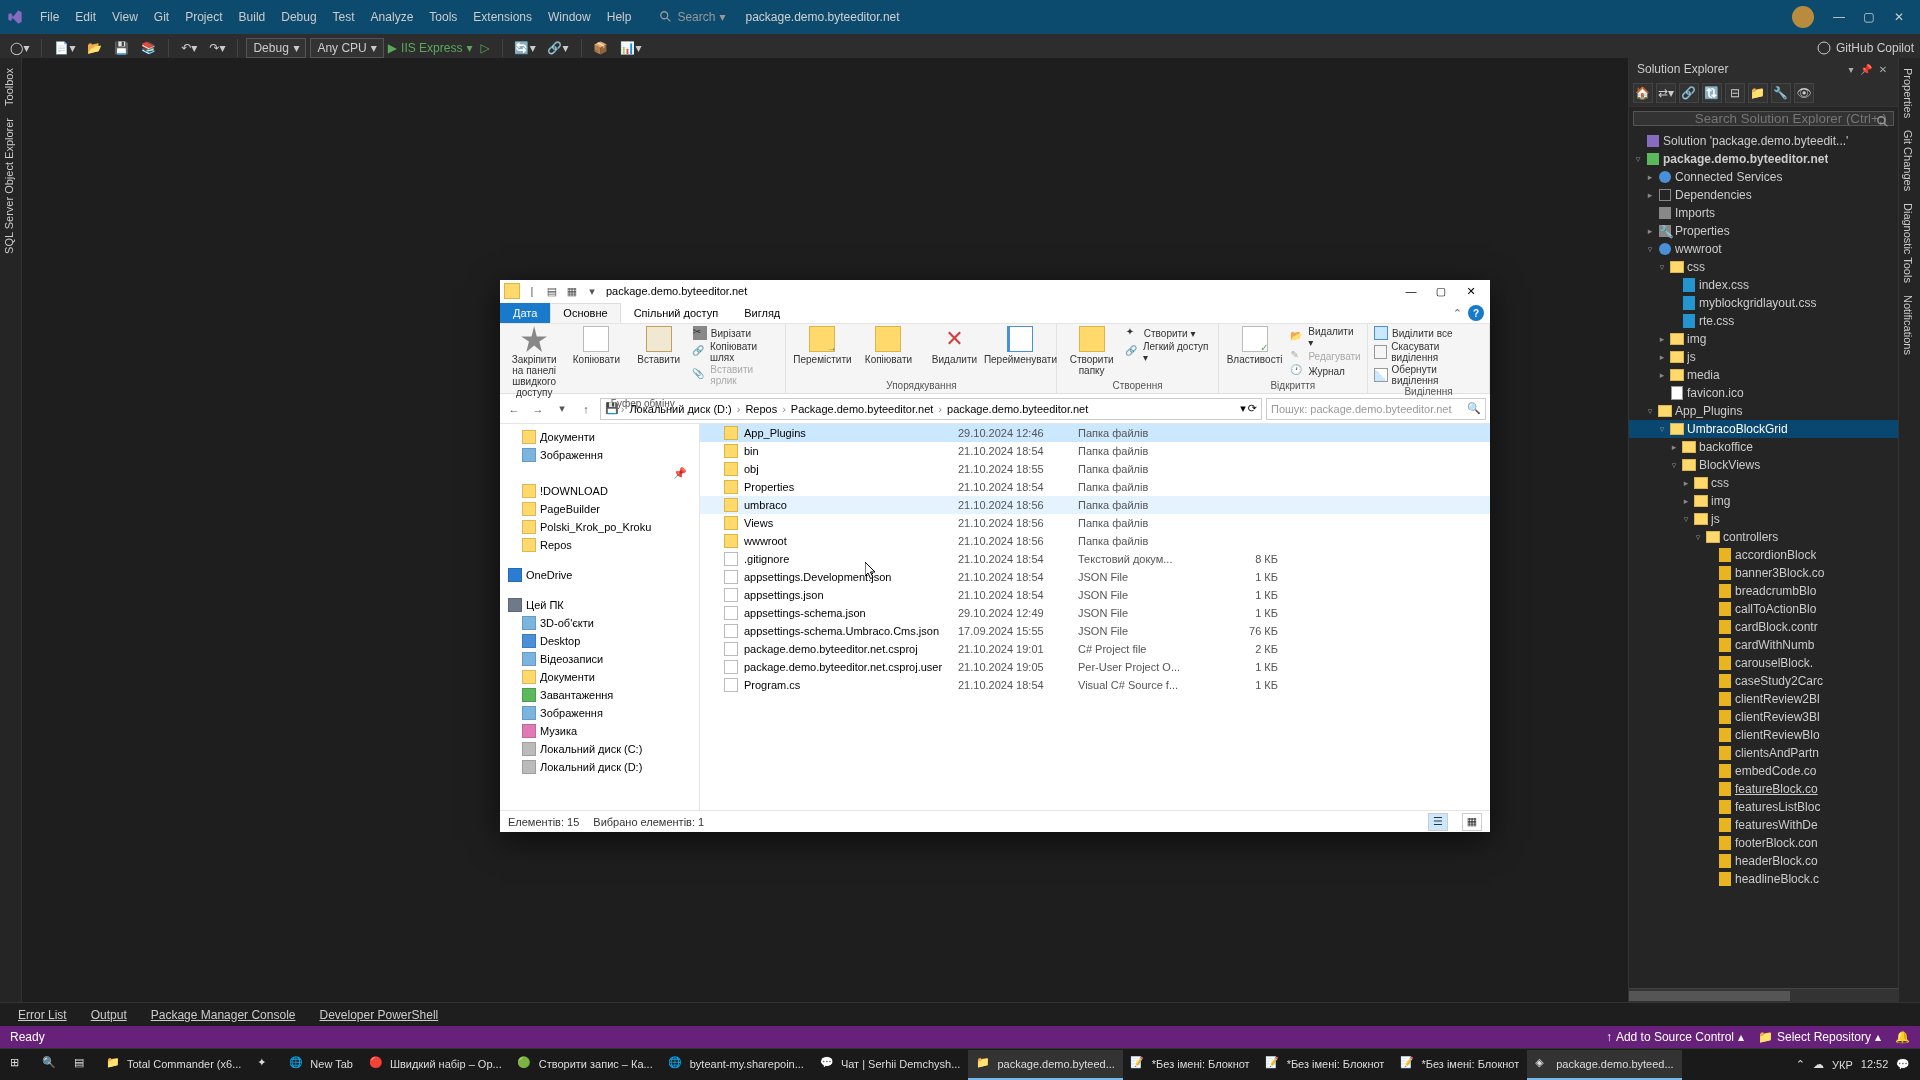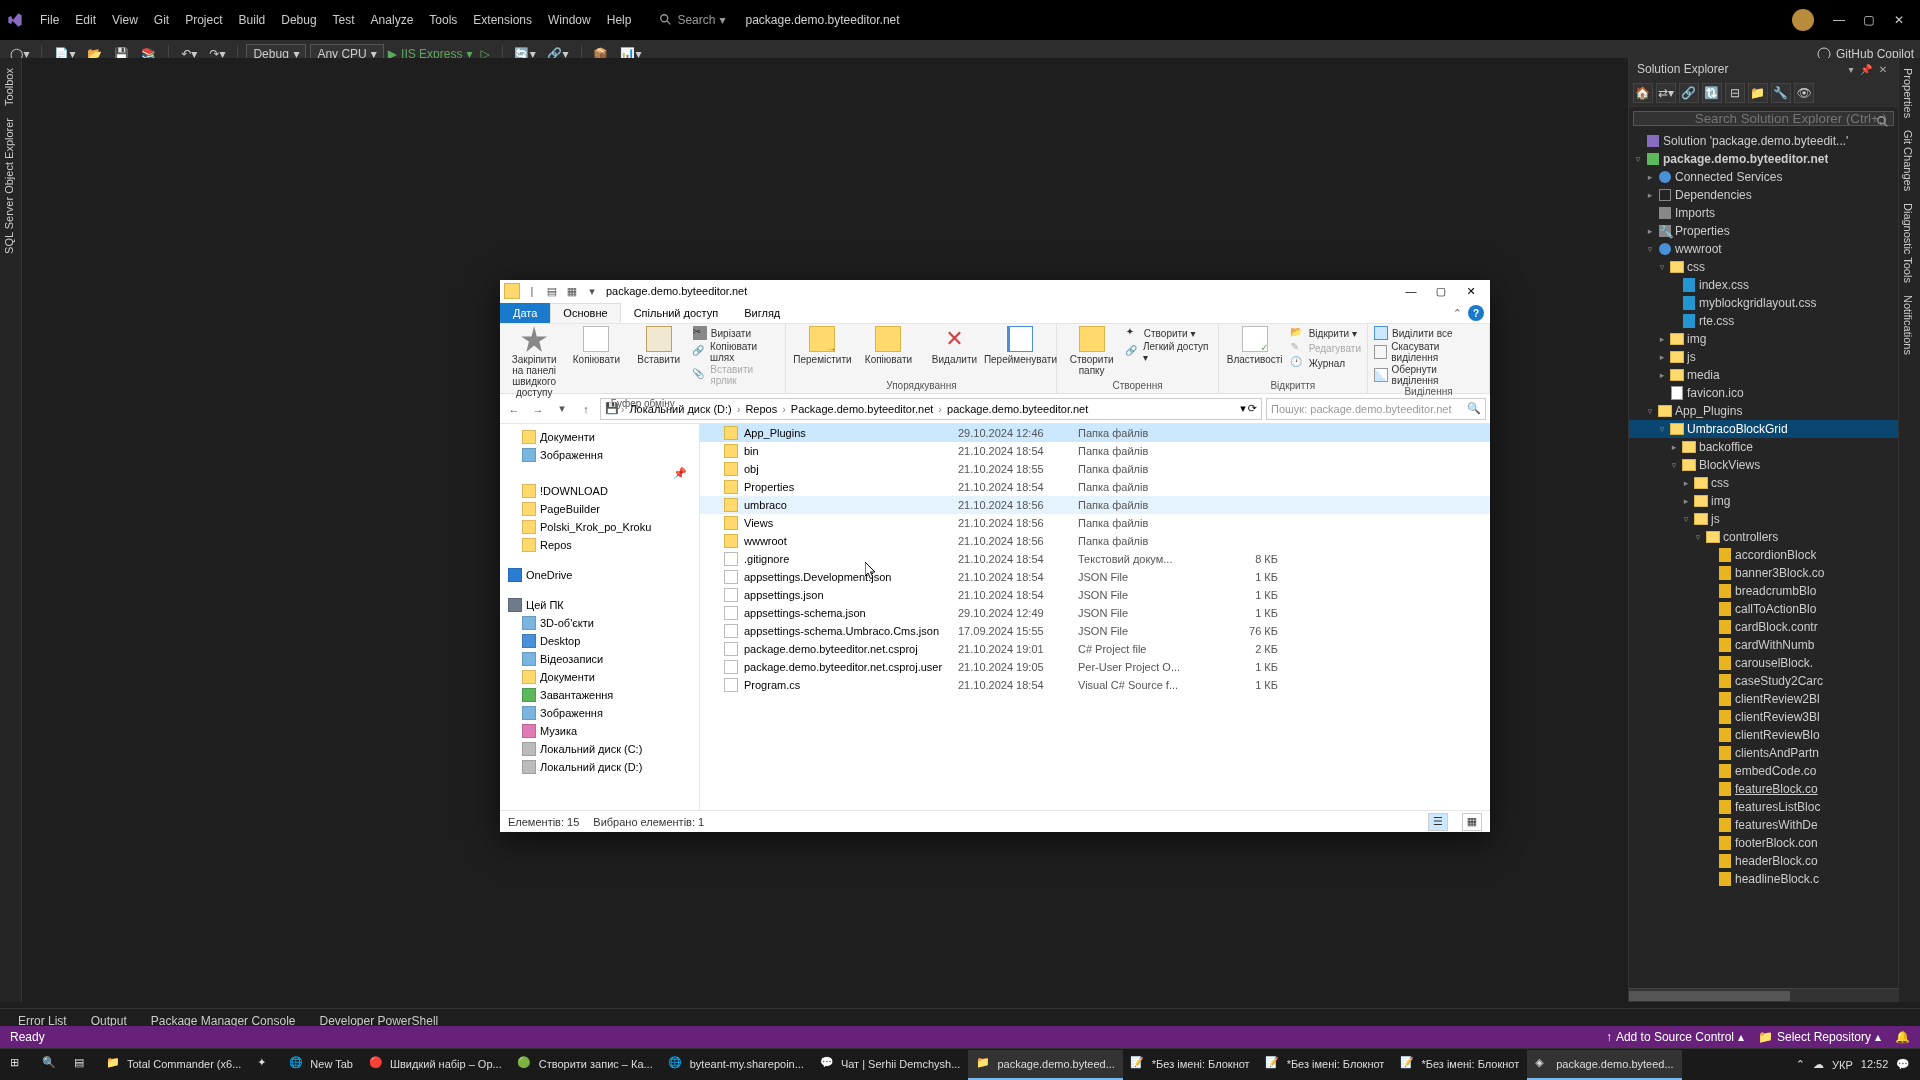--- a/index.html
+++ b/index.html
@@ -1,17 +1,17 @@
 <!DOCTYPE html>
 <html><head>
 <meta charset="utf-8">
 <style>
 *{margin:0;padding:0;box-sizing:border-box;font-family:"Segoe UI",Arial,sans-serif;}
 body{background:#1e1e1e;color:#ccc;width:1920px;height:1080px;overflow:hidden;position:relative;font-size:12px;}
-.titlebar{height:40px;background:#000000;display:flex;align-items:center;padding:0 6px;color:#ccc;}
+.titlebar{height:34px;background:#0c4a6e;display:flex;align-items:center;padding:0 6px;color:#ccc;}
 .titlebar .vs-logo{width:18px;height:18px;margin-right:8px;display:flex;align-items:center;justify-content:center;}
 .titlebar .vs-logo svg{width:16px;height:16px;}
 .titlebar .menu-item{padding:3px 8px;cursor:default;}
 .titlebar .search-area{margin-left:20px;display:flex;align-items:center;gap:4px;color:#999;}
 .titlebar .search-area .mag{width:14px;height:14px;}
 .titlebar .doc-title{margin-left:20px;font-weight:500;color:#d0d0d0;}
 .titlebar .spacer{flex:1;}
 .titlebar .avatar{width:22px;height:22px;border-radius:50%;background:#b88c3c;margin-right:10px;}
 .titlebar .win-btn{width:30px;height:22px;display:flex;align-items:center;justify-content:center;color:#ccc;}
 .toolbar{height:28px;background:#2d2d2d;border-bottom:1px solid #1a1a1a;display:flex;align-items:center;padding:0 6px;gap:4px;color:#ccc;}
@@ -108,21 +108,21 @@
 .win-taskbar{position:absolute;bottom:0;left:0;right:0;height:32px;background:#1a1a1a;display:flex;align-items:center;padding:0 2px;border-top:1px solid #333;z-index:100;}
 .win-taskbar .tbtn{height:30px;padding:0 8px;display:flex;align-items:center;gap:5px;color:#ddd;font-size:11px;border-bottom:2px solid transparent;max-width:160px;}
 .win-taskbar .tbtn.active{background:#333;border-bottom-color:#76b9ed;}
 .win-taskbar .tbtn .tico{width:16px;height:16px;}
 .win-taskbar .tbtn .tlabel{white-space:nowrap;overflow:hidden;text-overflow:ellipsis;}
 .win-taskbar .spacer{flex:1;}
 .win-taskbar .tray{display:flex;align-items:center;gap:8px;padding:0 8px;color:#ddd;font-size:11px;}
 .win-taskbar .tray .time{text-align:right;line-height:1.1;}
 
 .statusbar{bottom:32px;}
-.bottom-tabs{bottom:48px;text-decoration:underline;}
+.bottom-tabs{bottom:54px;text-decoration:underline;}
 .body-area{bottom:78px;}
 
 .folder-ico{background:#ffd96b;border:1px solid #d8b64a;width:14px;height:12px;}
 .file-ico{background:#fff;border:1px solid #999;width:12px;height:14px;}
 .css-ico{background:#2396d1;width:12px;height:14px;}
 .js-ico{background:#e8b41f;width:12px;height:14px;}
 </style>
 </head>
 <body>
 
@@ -653,21 +653,21 @@
       <div class="items">
         <div class="big">
             <div class="bico" style="background:#fff;border:1px solid #bbb;position:relative">
               <div style="position:absolute;bottom:-2px;right:-2px;color:#5ba85b">✓</div>
             </div>
             <span>Властивості</span>
           </div>
         <div class="small-list">
           <div class="small-item">
               <div class="sico">📂</div>
-              <span>Відкрити ▾</span>
+              <span>Видалити ▾</span>
             </div>
           <div class="small-item" style="color:#aaa">
               <div class="sico">✎</div>
               <span>Редагувати</span>
             </div>
           <div class="small-item">
               <div class="sico">🕐</div>
               <span>Журнал</span>
             </div>
         </div>

